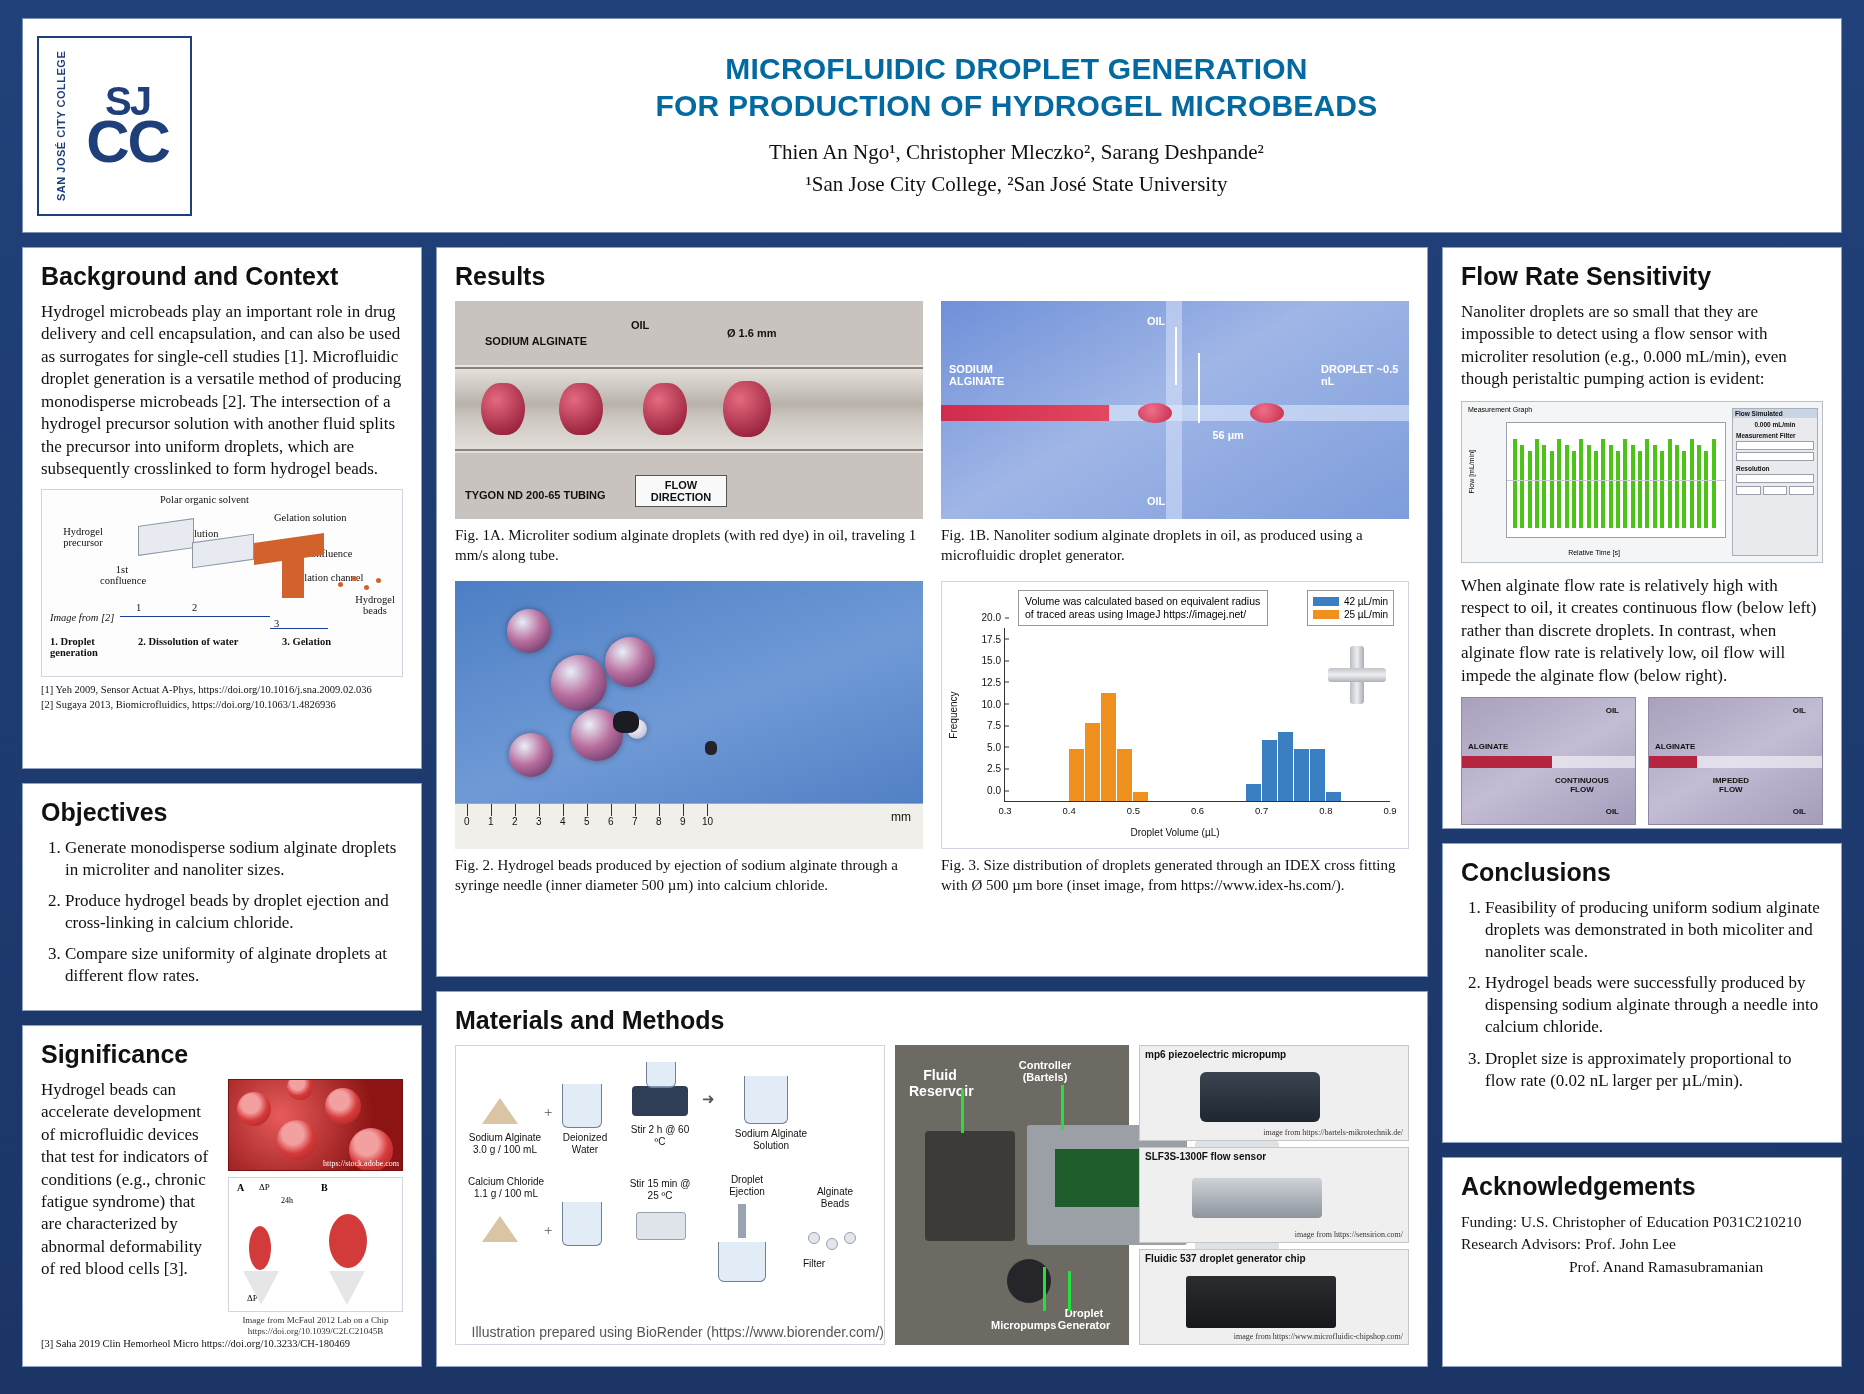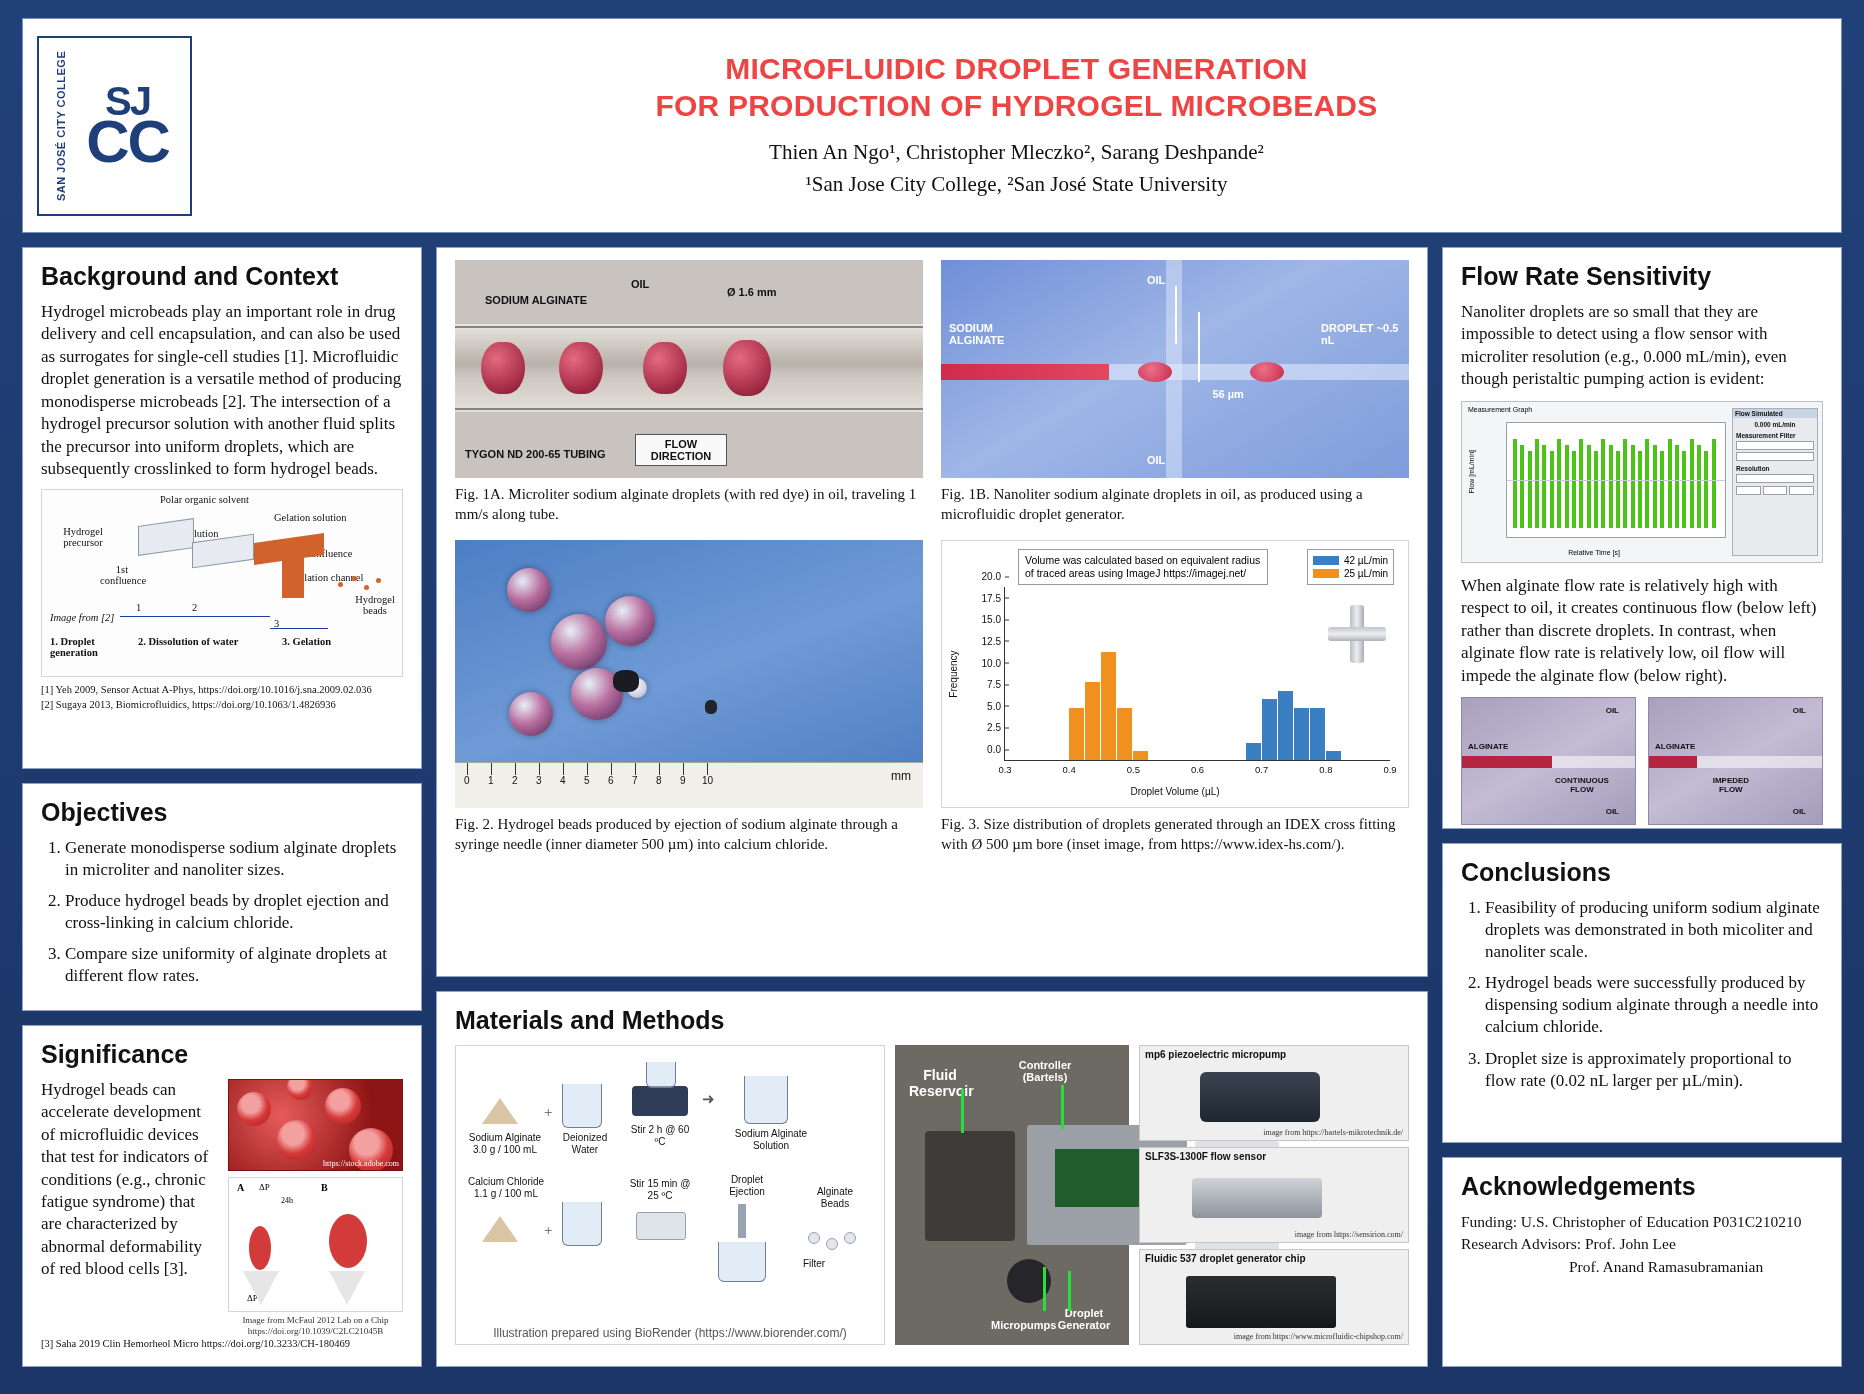--- a/index.html
+++ b/index.html
@@ -40,21 +40,21 @@
     font-family:"Liberation Sans", sans-serif;
     color:#1f3f7a; font-weight:bold; line-height:0.82;
     margin-left:26px; text-align:center;
   }
   .sjcc-l1 { font-size:40px; letter-spacing:-2px; }
   .sjcc-l2 { font-size:60px; letter-spacing:-2px; }
 
   .title-block { flex:1; text-align:center; padding:0 10px; }
   .ptitle {
     font-family:"Liberation Sans", sans-serif;
-    font-weight:bold; font-size:30px; color:#ef4444; line-height:1.22;
+    font-weight:bold; font-size:30px; color:#0369a1; line-height:1.22;
     letter-spacing:0.2px;
   }
   .pauthors { font-size:21px; color:#111; margin-top:12px; line-height:1.45; }
 
   .right-head { width:330px; flex:none; text-align:center; padding-right:10px; }
   .term { font-family:"Liberation Sans", sans-serif; font-weight:bold; font-size:27px; color:#111; }
   .sjsu { margin-top:30px; display:flex; align-items:center; justify-content:center; gap:12px; }
   .sjsu-mark { font-family:"Liberation Sans", sans-serif; font-weight:bold; font-size:42px; color:#0055a2; letter-spacing:-1px; }
   .sjsu-txt { text-align:left; color:#e5a823; font-size:21px; line-height:1.1; font-family:"Liberation Serif", serif; }
 
@@ -131,21 +131,21 @@
   .chart-note { position:absolute; left:76px; top:8px; width:250px; border:1px solid #999; background:#fff; font-size:10.5px; line-height:1.25; padding:4px 6px; font-family:"Liberation Sans", sans-serif; }
 
   
   .mm-row { display:flex; gap:10px; margin-top:6px; }
   .mm-bio { width:430px; height:300px; border:1px solid #cfd6e2; background:#fff; position:relative; }
   .mm-photo { flex:1; height:300px; background:#6d6a63; position:relative; }
   .mm-right { width:270px; display:flex; flex-direction:column; gap:6px; }
   .mm-card { background:#efefef; border:1px solid #c6c6c6; position:relative; height:96px; }
   .mm-card .cap { position:absolute; left:5px; top:3px; font-family:"Liberation Sans", sans-serif; font-size:10px; font-weight:bold; color:#111; }
   .mm-card .src { position:absolute; right:5px; bottom:3px; font-size:8px; color:#333; }
-  .bio-note { position:absolute; left:0; right:0; bottom:4px; text-align:center; font-size:12px; color:#555; font-family:"Liberation Sans", sans-serif;}
+  .bio-note { position:absolute; left:0; right:0; bottom:4px; text-align:right; font-size:14px; color:#555; font-family:"Liberation Sans", sans-serif;}
   .beaker { position:absolute; border:1.5px solid #6f7f95; border-top:none; background:rgba(200,220,240,.55); border-radius:0 0 6px 6px; }
   .cone { position:absolute; width:0; height:0; border-left:18px solid transparent; border-right:18px solid transparent; border-bottom:26px solid #d9c5a4; }
   .bio-txt { position:absolute; font-size:10px; font-family:"Liberation Sans", sans-serif; color:#111; text-align:center; line-height:1.2; }
   .mmarrow { position:absolute; font-size:15px; color:#555; }
 
   
   .fs-chart { height:162px; border:1px solid #b9bec7; background:#f4f5f7; position:relative; margin-top:10px; }
   .fs-plot { position:absolute; left:44px; top:20px; right:96px; bottom:24px; background:#fff; border:1px solid #9aa0aa; }
   .fs-spike { position:absolute; bottom:0; width:4px; background:#4cc417; }
   .fs-side { position:absolute; right:4px; top:6px; width:86px; bottom:6px; background:#e8eaee; border:1px solid #aab0ba; font-size:6.5px; font-family:"Liberation Sans", sans-serif; color:#111; padding:3px; }
@@ -277,20 +277,21 @@
             <div class="sig-cap">Image from McFaul 2012 Lab on a Chip https://doi.org/10.1039/C2LC21045B</div>
           </div>
         </div>
         <div class="refs" style="margin-top:0">[3] Saha 2019 Clin Hemorheol Micro https://doi.org/10.3233/CH-180469</div>
       </div>
     </div>
 
     <div class="col-mid">
 
       <div class="panel" style="height:730px">
+        <h2 class="sec">Results</h2>
 
         <div style="display:flex; gap:18px;">
 
           <div style="flex:1">
             <div class="fig fig1a">
               <div class="tube"></div>
               <div class="tube-line" style="top:66px"></div>
               <div class="tube-line" style="top:148px"></div>
               <div class="drop" style="left:26px;  top:82px; width:44px; height:52px;"></div>
               <div class="drop" style="left:104px; top:82px; width:44px; height:52px;"></div>

